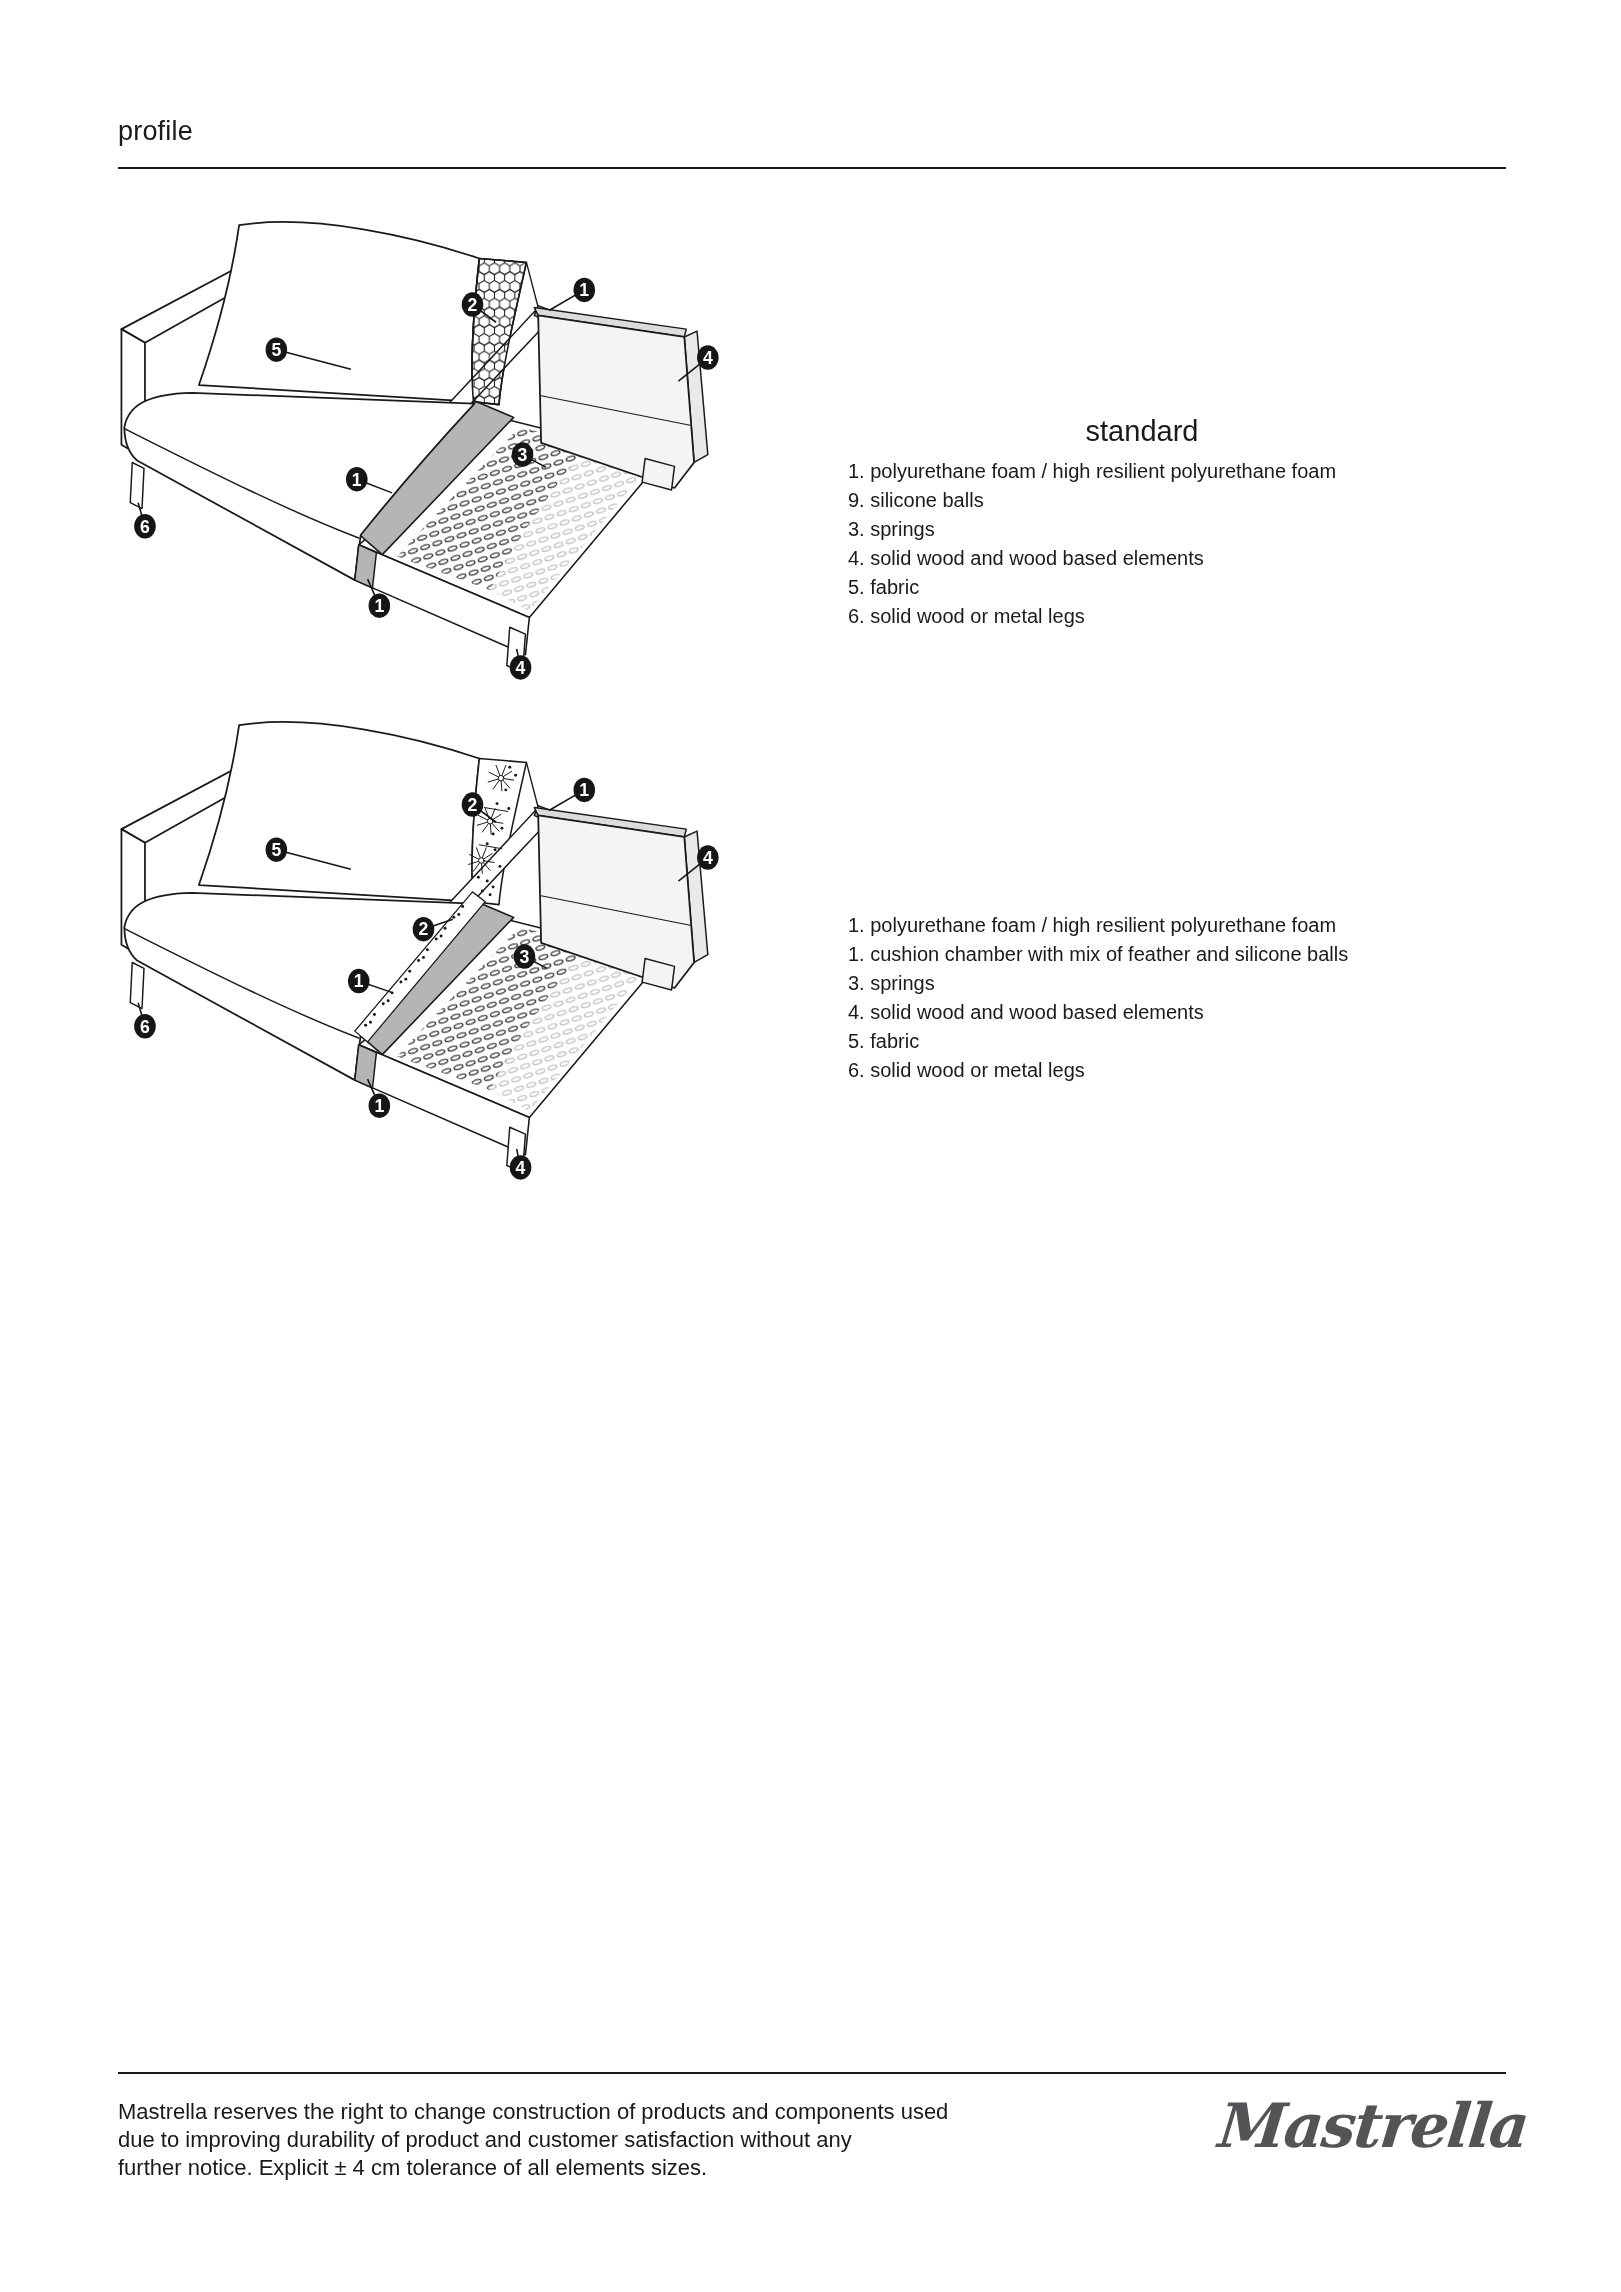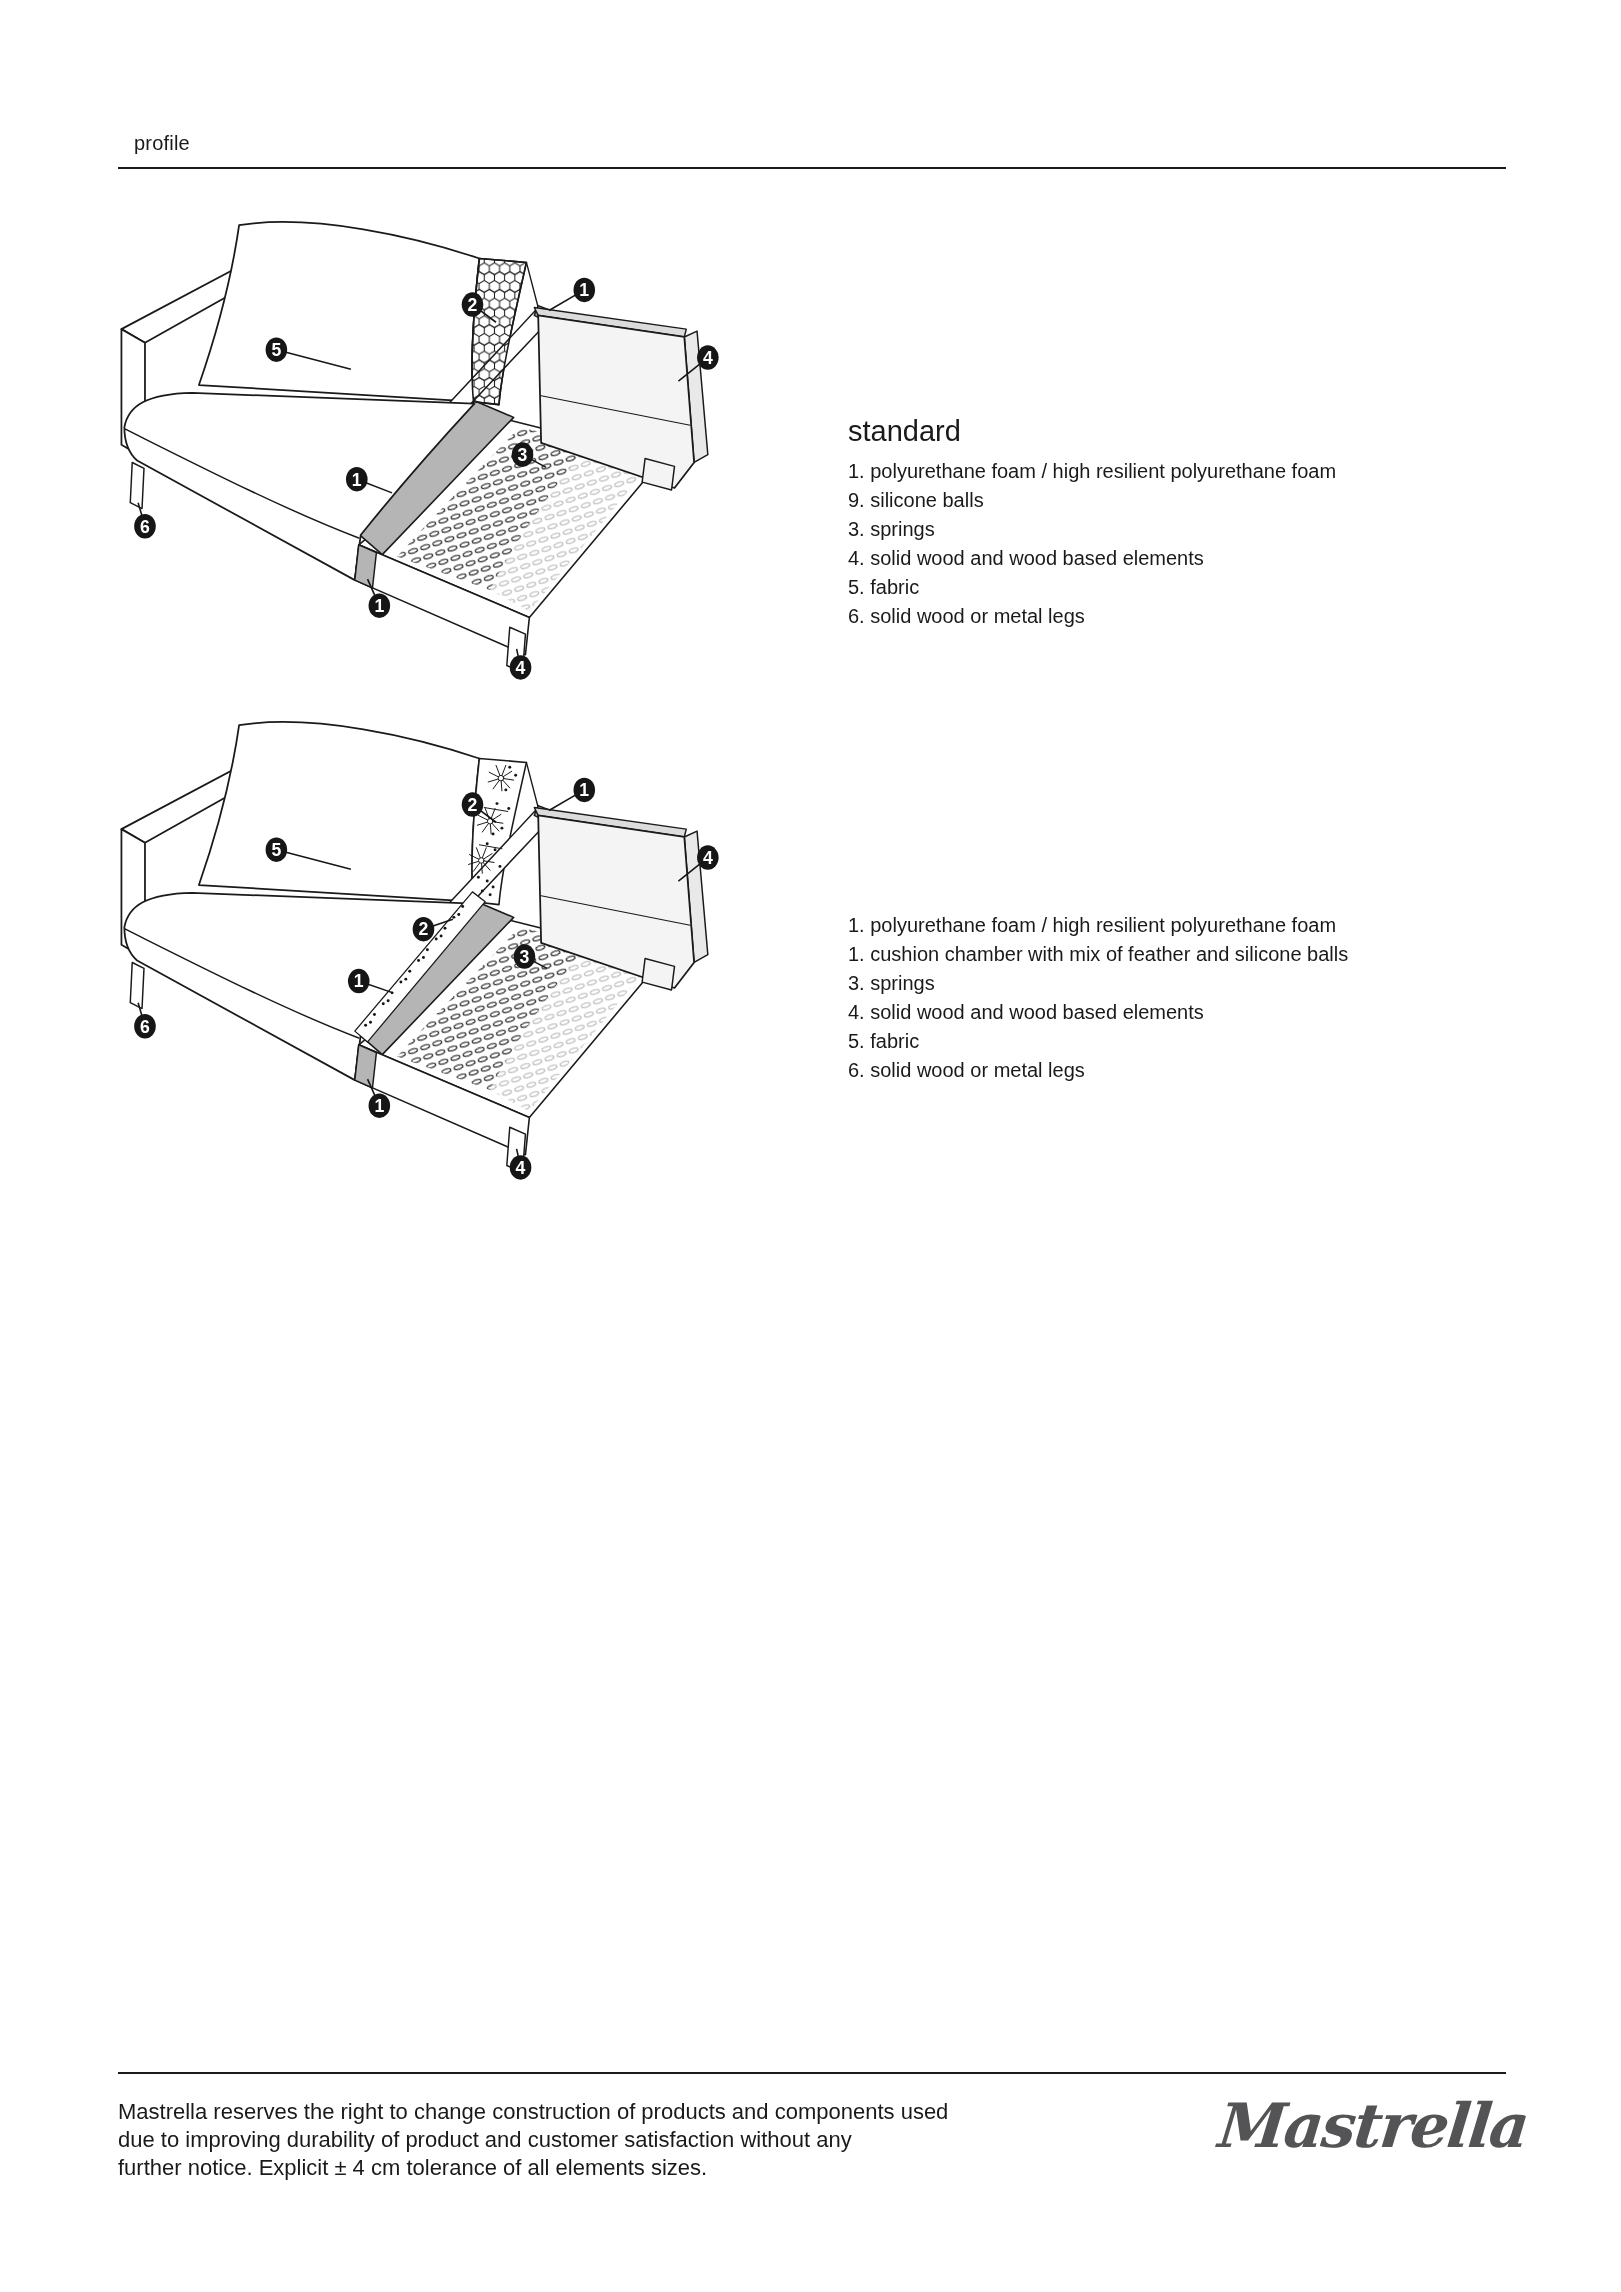--- a/index.html
+++ b/index.html
@@ -1,33 +1,33 @@
 <!DOCTYPE html>
 <html><head>
 <meta charset="utf-8">
 <style>
   html,body{margin:0;padding:0;}
   body{
     width:1621px;height:2293px;position:relative;background:#ffffff;
     font-family:"Liberation Sans",sans-serif;color:#1a1a1a;overflow:hidden;
   }
   .page-title{
-    position:absolute;left:118px;top:116px;font-size:20px;font-weight:400;
-    letter-spacing:0.2px;margin:16px;
+    position:absolute;left:118px;top:116px;font-size:27px;font-weight:400;
+    letter-spacing:0.2px;margin:0;
   }
   .rule{position:absolute;left:118px;width:1388px;height:2px;background:#1a1a1a;}
   .rule.top{top:167px;}
   .rule.bottom{top:2072px;}
   .diagram{position:absolute;left:93px;width:657px;height:510px;overflow:visible;}
   .diagram.standard{top:181px;}
   .diagram.lux{top:681px;}
   .legend{position:absolute;left:848px;width:588px;}
   .legend.standard{top:416px;}
   .legend.lux{top:911px;}
-  .legend h2{font-size:29px;font-weight:400;margin:0 0 8.8px 0;line-height:1.1;}
+  .legend h2{font-size:29px;font-weight:400;margin:0 0 8.8px 0;line-height:1.1;text-align:center;}
   .legend .item{font-size:20px;line-height:29px;white-space:nowrap;}
   .disclaimer{position:absolute;left:118px;top:2098px;width:882px;}
   .disclaimer .line{font-size:22px;line-height:28px;white-space:nowrap;}
   .logo{
     position:absolute;left:1219px;top:2090px;width:294px;
     font-family:"DejaVu Serif",serif;font-style:italic;font-weight:bold;
     font-size:61px;color:#545456;letter-spacing:-2px;transform:skewX(-6deg);
     white-space:nowrap;
   }
   .hidden-defs{position:absolute;width:0;height:0;overflow:hidden;}

